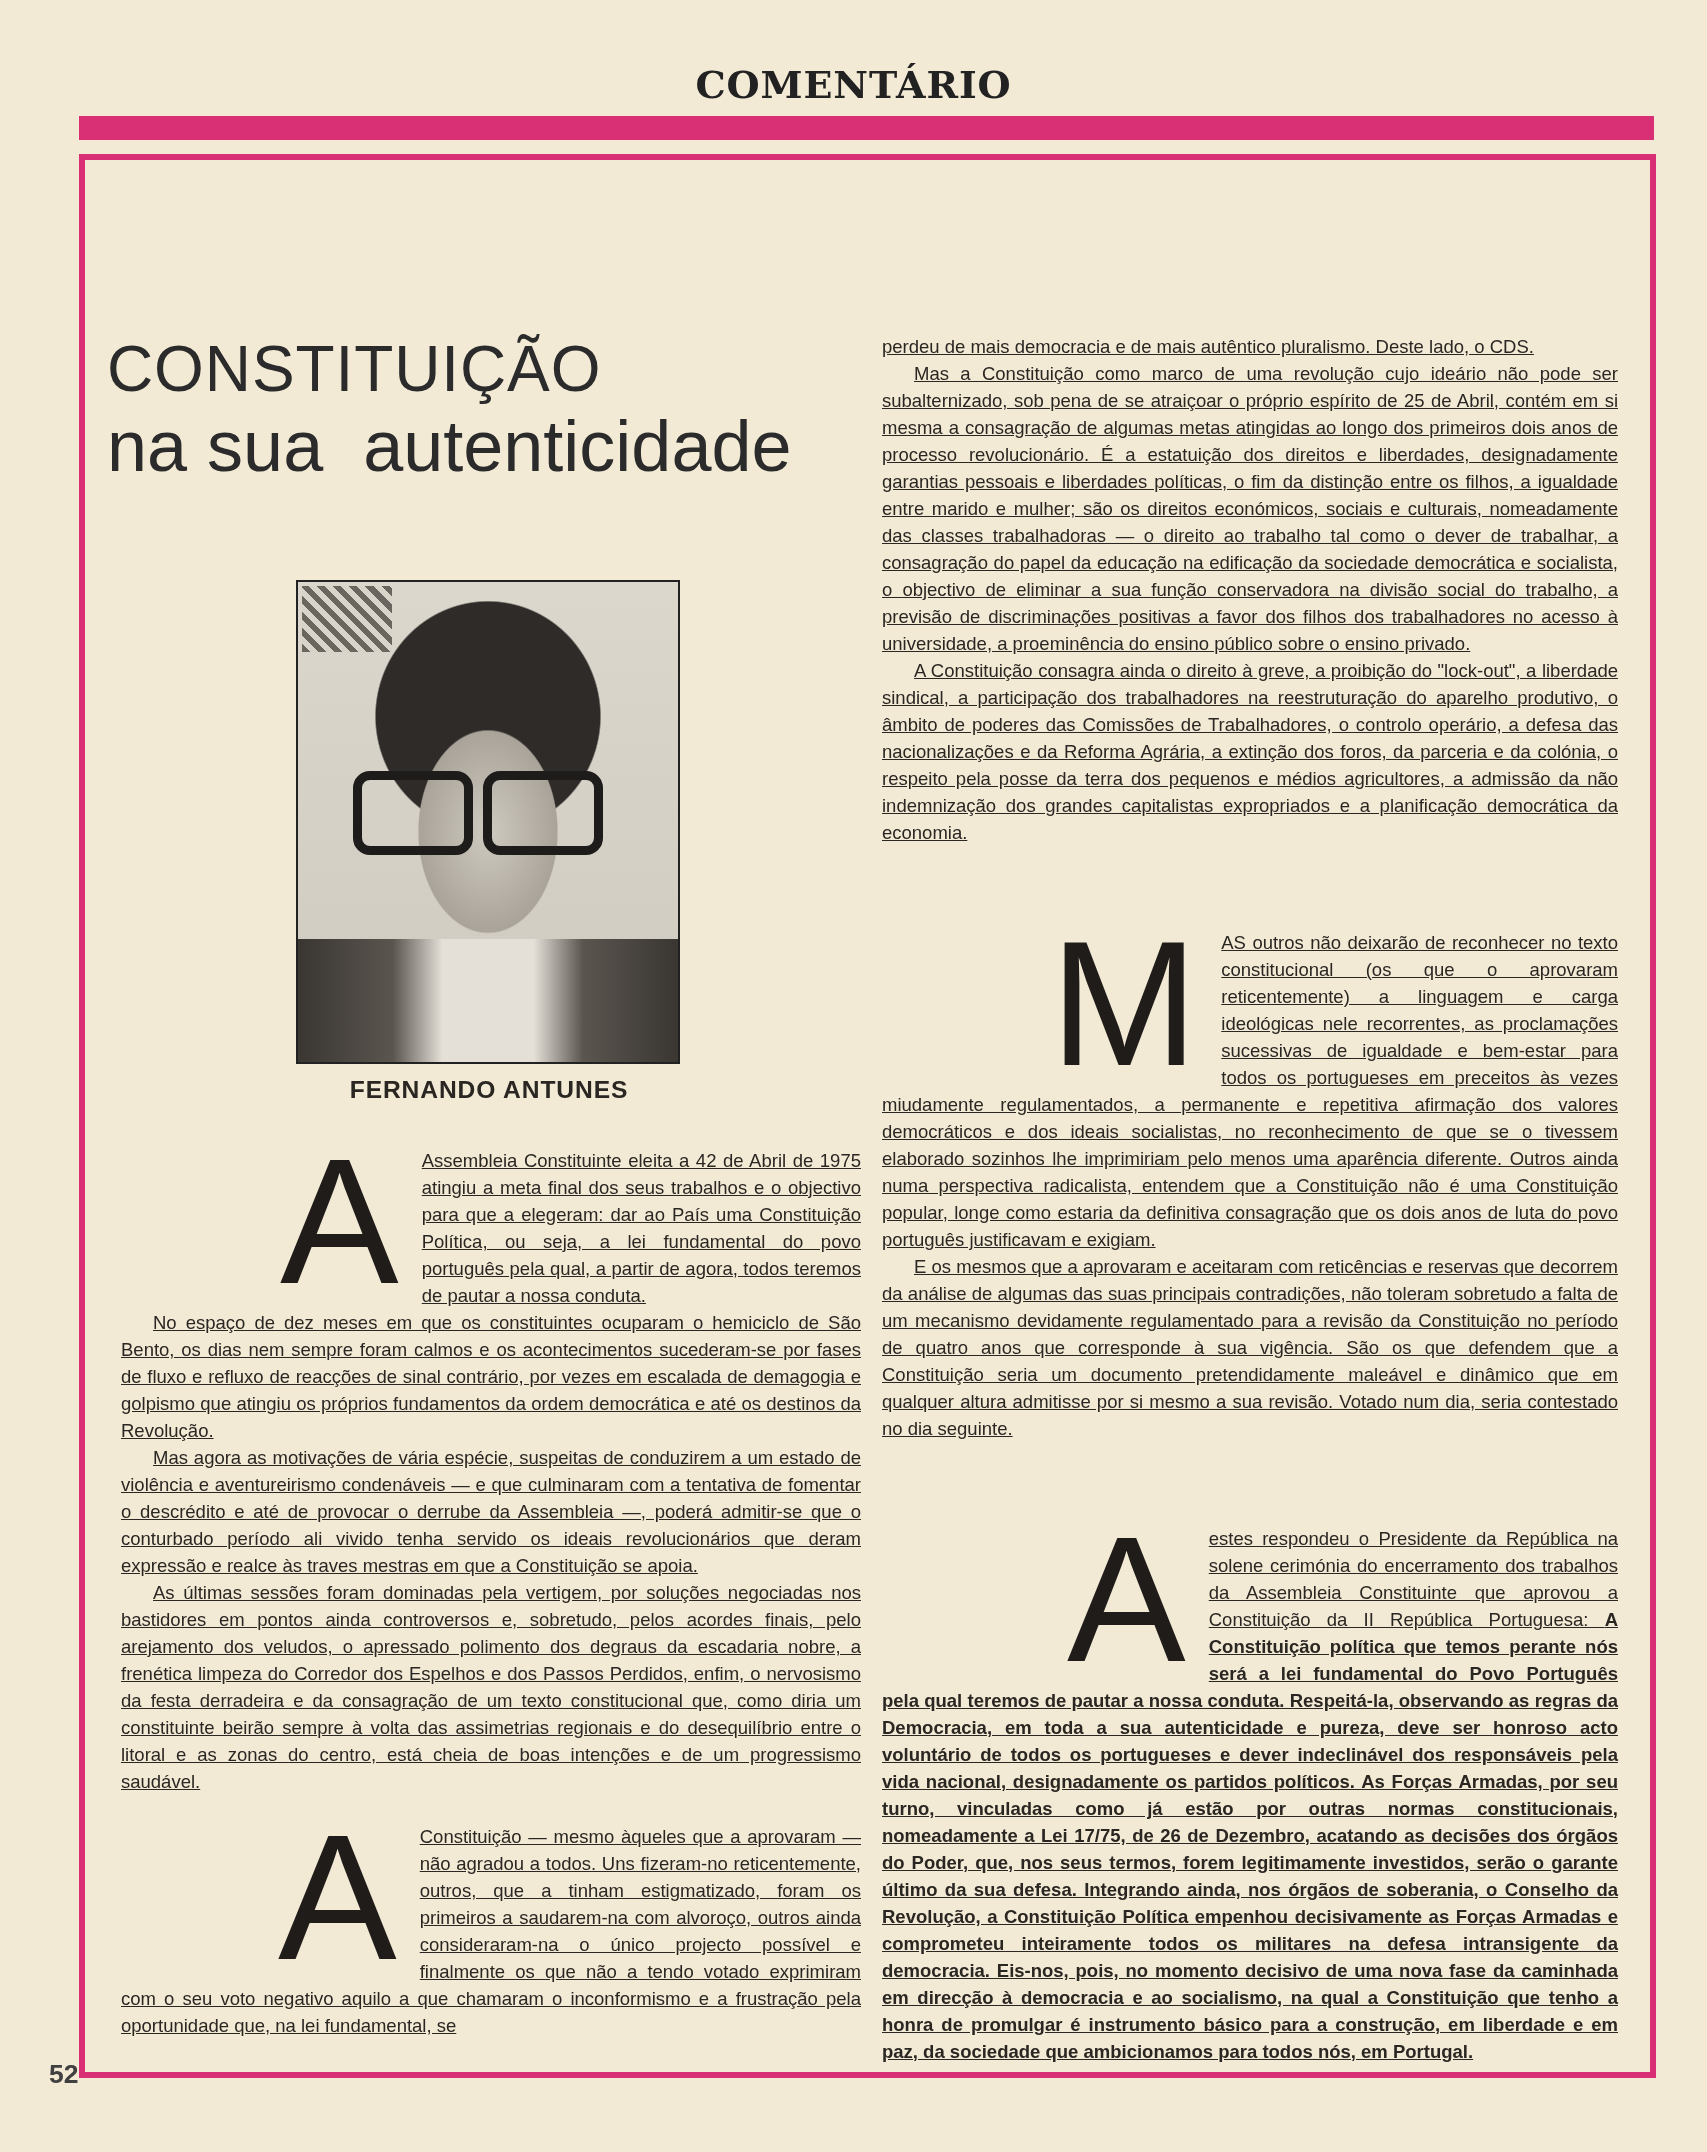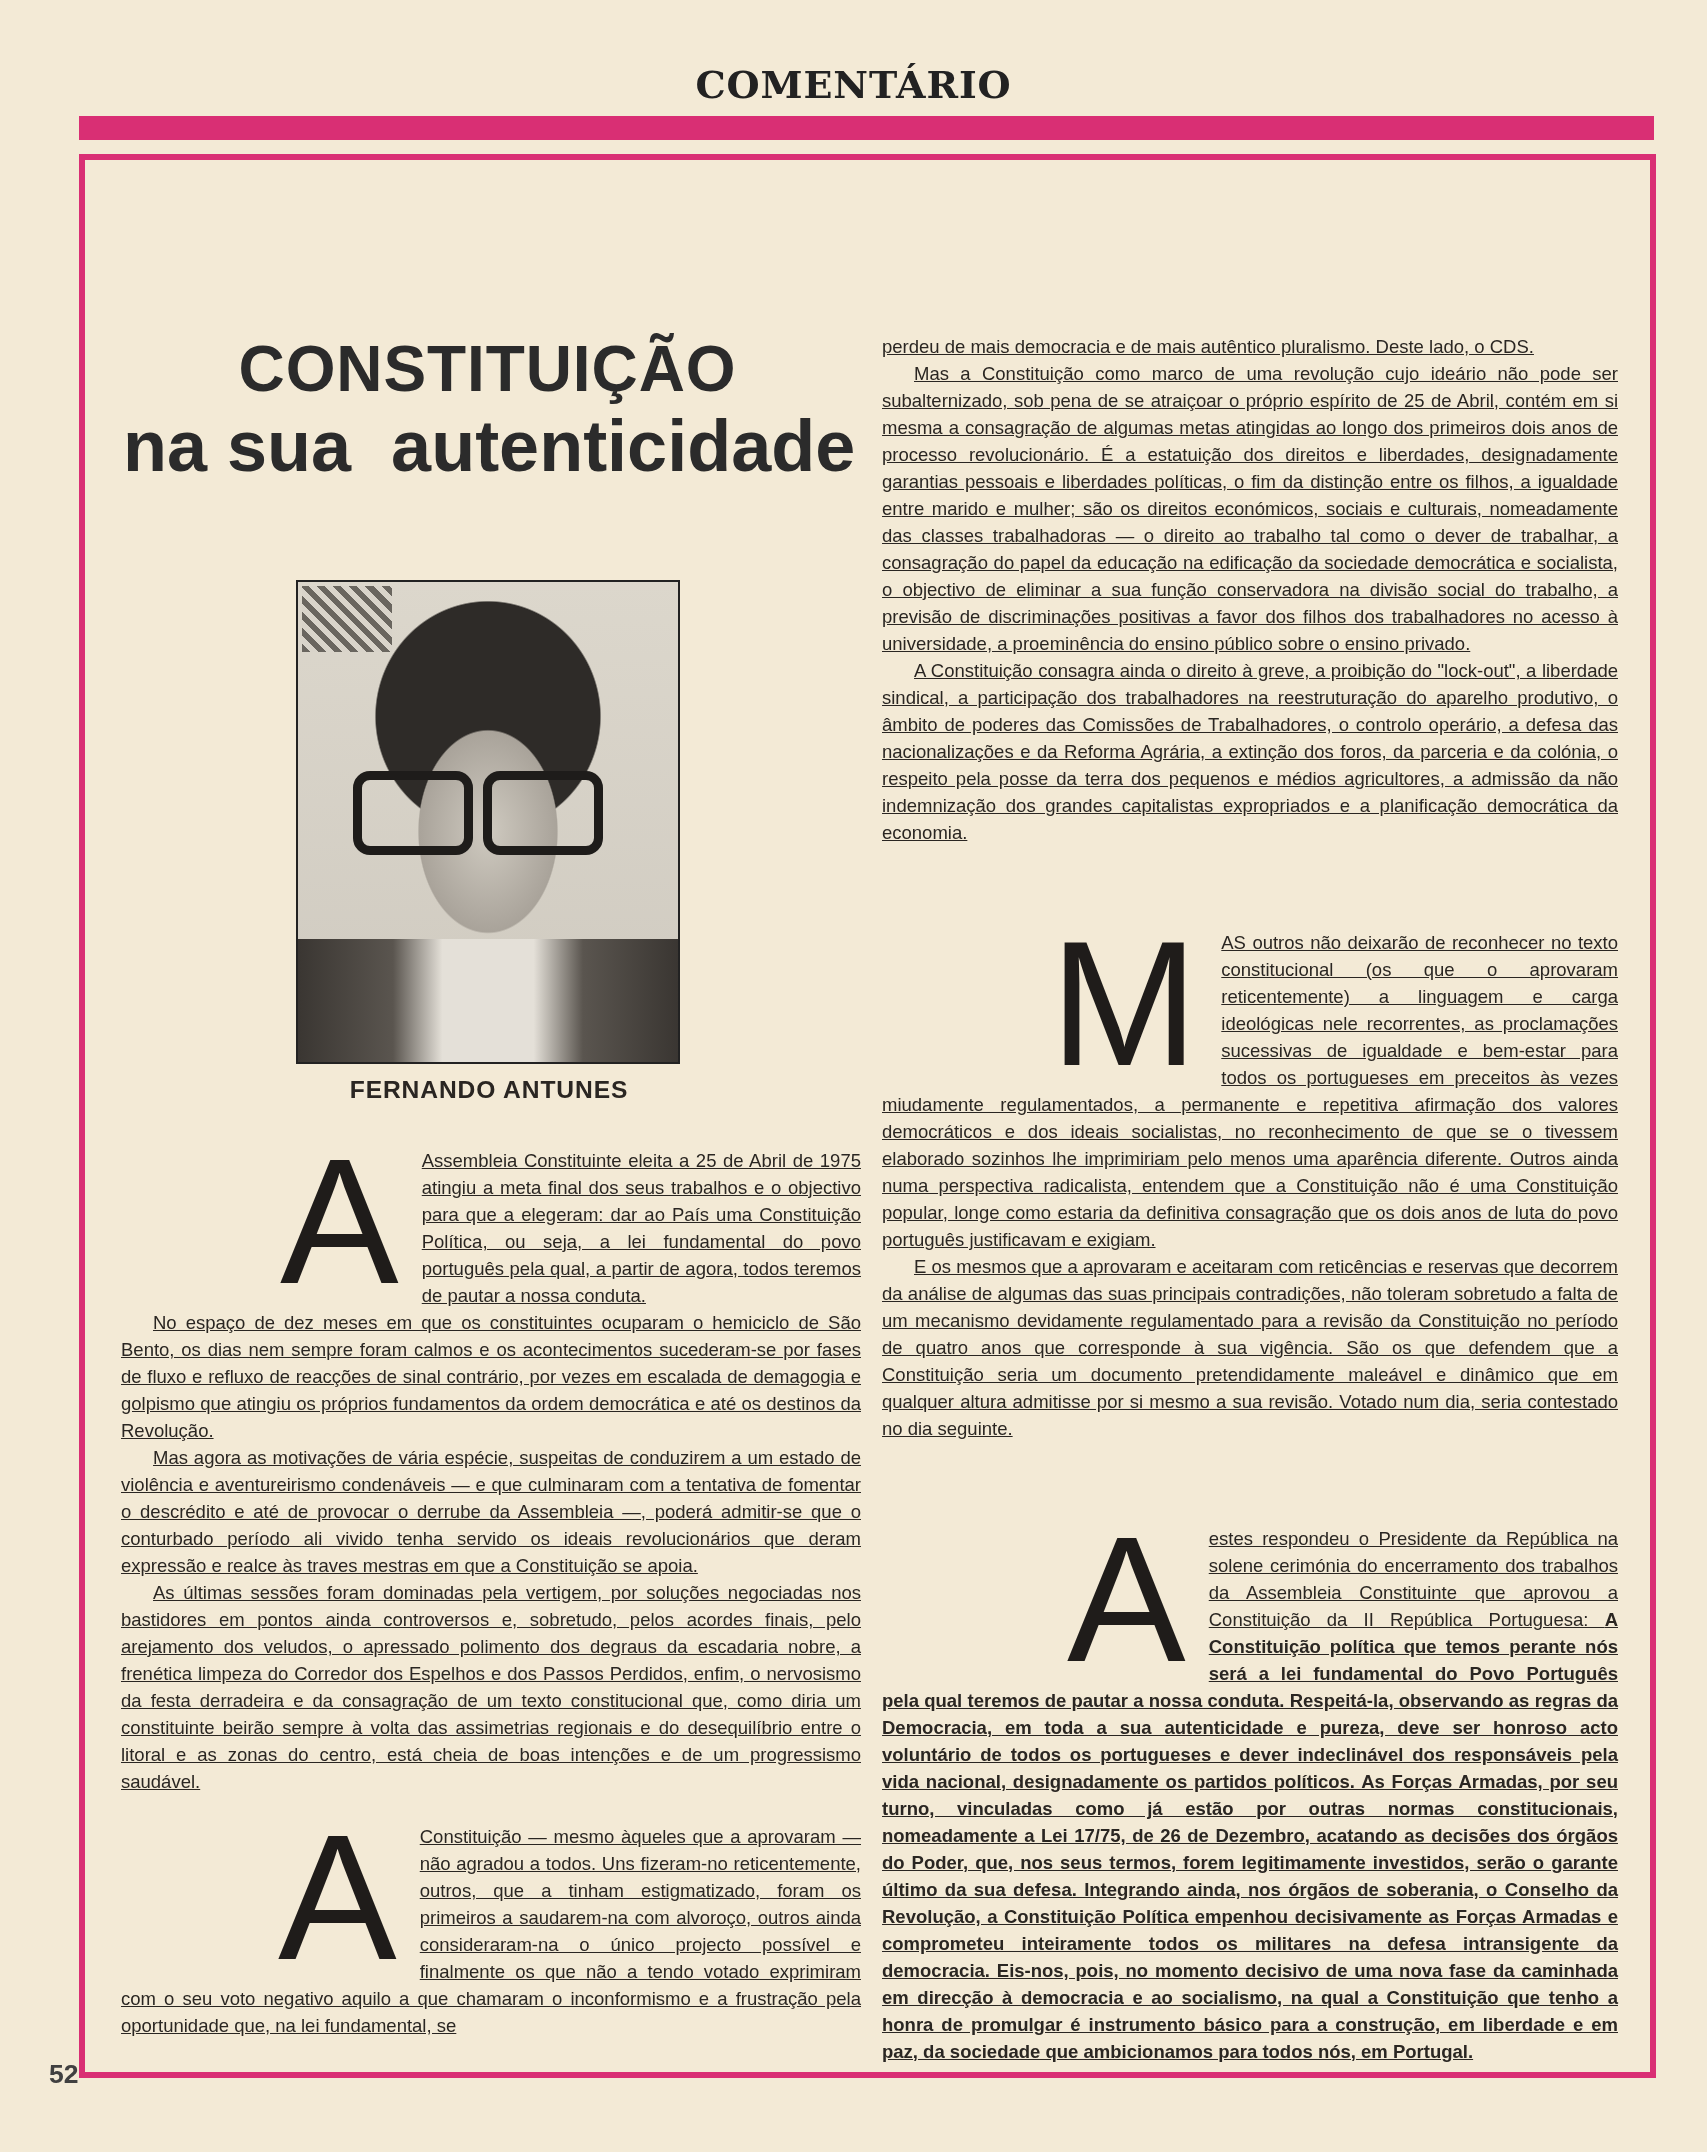--- a/index.html
+++ b/index.html
@@ -24,22 +24,22 @@
   }
   .frame {
     position: absolute; left: 79px; top: 154px; width: 1565px; height: 1912px;
     border: 6.6px solid #d92f74;
   }
   .page-number {
     position: absolute; left: 49px; top: 2059px;
     font-weight: bold; font-size: 26.5px; color: #404040;
   }
   .title {
-    position: absolute; left: 123px; top: 331px; width: 729px;
-    text-align: center; font-weight: bold; color: #2b2b2b;
+    position: absolute; left: 107px; top: 331px; width: 729px;
+    font-weight: normal; color: #2b2b2b;
   }
   .title .l1 { font-size: 64px; line-height: 76px; letter-spacing: 0.9px; }
   .title .l2 { font-size: 59px; line-height: 76px; }
   .title .l3 { font-size: 72px; line-height: 78px; }
   .photo {
     position: absolute; left: 296px; top: 580px; width: 380px; height: 480px;
     border: 2.8px solid #222;
     background: radial-gradient(ellipse 33% 38% at 50% 52%, #cfcac0 0%, #a9a39a 55%, transparent 56%),
                 radial-gradient(ellipse 42% 34% at 50% 28%, #2e2b28 0%, #2e2b28 70%, transparent 71%),
                 linear-gradient(#dcd7cc, #cfcac0);
@@ -83,21 +83,21 @@
   <div class="bg-art"></div>
   <div class="glasses g1"></div>
   <div class="glasses g2"></div>
   <div class="jacket"></div>
 </div>
 <div class="author">FERNANDO ANTUNES</div>
 
 <div class="col text" style="left:121px; top:1147px; width:740px;">
   <div class="dropcap-block">
     <span class="drop" style="font-size:178px; margin:3.8px 23px 0 159px;">A</span>
-    <p>Assembleia Constituinte eleita a 25 de Abril de 1975 atingiu a meta final dos seus trabalhos e o objectivo para que a elegeram: dar ao País uma Constituição Política, ou seja, a lei fundamental do povo português pela qual, a partir de agora, todos teremos de pautar a nossa conduta.</p>
+    <p>Assembleia Constituinte eleita a 42 de Abril de 1975 atingiu a meta final dos seus trabalhos e o objectivo para que a elegeram: dar ao País uma Constituição Política, ou seja, a lei fundamental do povo português pela qual, a partir de agora, todos teremos de pautar a nossa conduta.</p>
   </div>
   <p class="indent">No espaço de dez meses em que os constituintes ocuparam o hemiciclo de São Bento, os dias nem sempre foram calmos e os acontecimentos sucederam-se por fases de fluxo e refluxo de reacções de sinal contrário, por vezes em escalada de demagogia e golpismo que atingiu os próprios fundamentos da ordem democrática e até os destinos da Revolução.</p>
   <p class="indent">Mas agora as motivações de vária espécie, suspeitas de conduzirem a um estado de violência e aventureirismo condenáveis — e que culminaram com a tentativa de fomentar o descrédito e até de provocar o derrube da Assembleia —, poderá admitir-se que o conturbado período ali vivido tenha servido os ideais revolucionários que deram expressão e realce às traves mestras em que a Constituição se apoia.</p>
   <p class="indent">As últimas sessões foram dominadas pela vertigem, por soluções negociadas nos bastidores em pontos ainda controversos e, sobretudo, pelos acordes finais, pelo arejamento dos veludos, o apressado polimento dos degraus da escadaria nobre, a frenética limpeza do Corredor dos Espelhos e dos Passos Perdidos, enfim, o nervosismo da festa derradeira e da consagração de um texto constitucional que, como diria um constituinte beirão sempre à volta das assimetrias regionais e do desequilíbrio entre o litoral e as zonas do centro, está cheia de boas intenções e de um progressismo saudável.</p>
   <div class="dropcap-block" style="margin-top:28px;">
     <span class="drop" style="font-size:178px; margin:3.8px 23px 0 157px;">A</span>
     <p>Constituição — mesmo àqueles que a aprovaram — não agradou a todos. Uns fizeram-no reticentemente, outros, que a tinham estigmatizado, foram os primeiros a saudarem-na com alvoroço, outros ainda consideraram-na o único projecto possível e finalmente os que não a tendo votado exprimiram com o seu voto negativo aquilo a que chamaram o inconformismo e a frustração pela oportunidade que, na lei fundamental, se</p>
   </div>
 </div>
 

